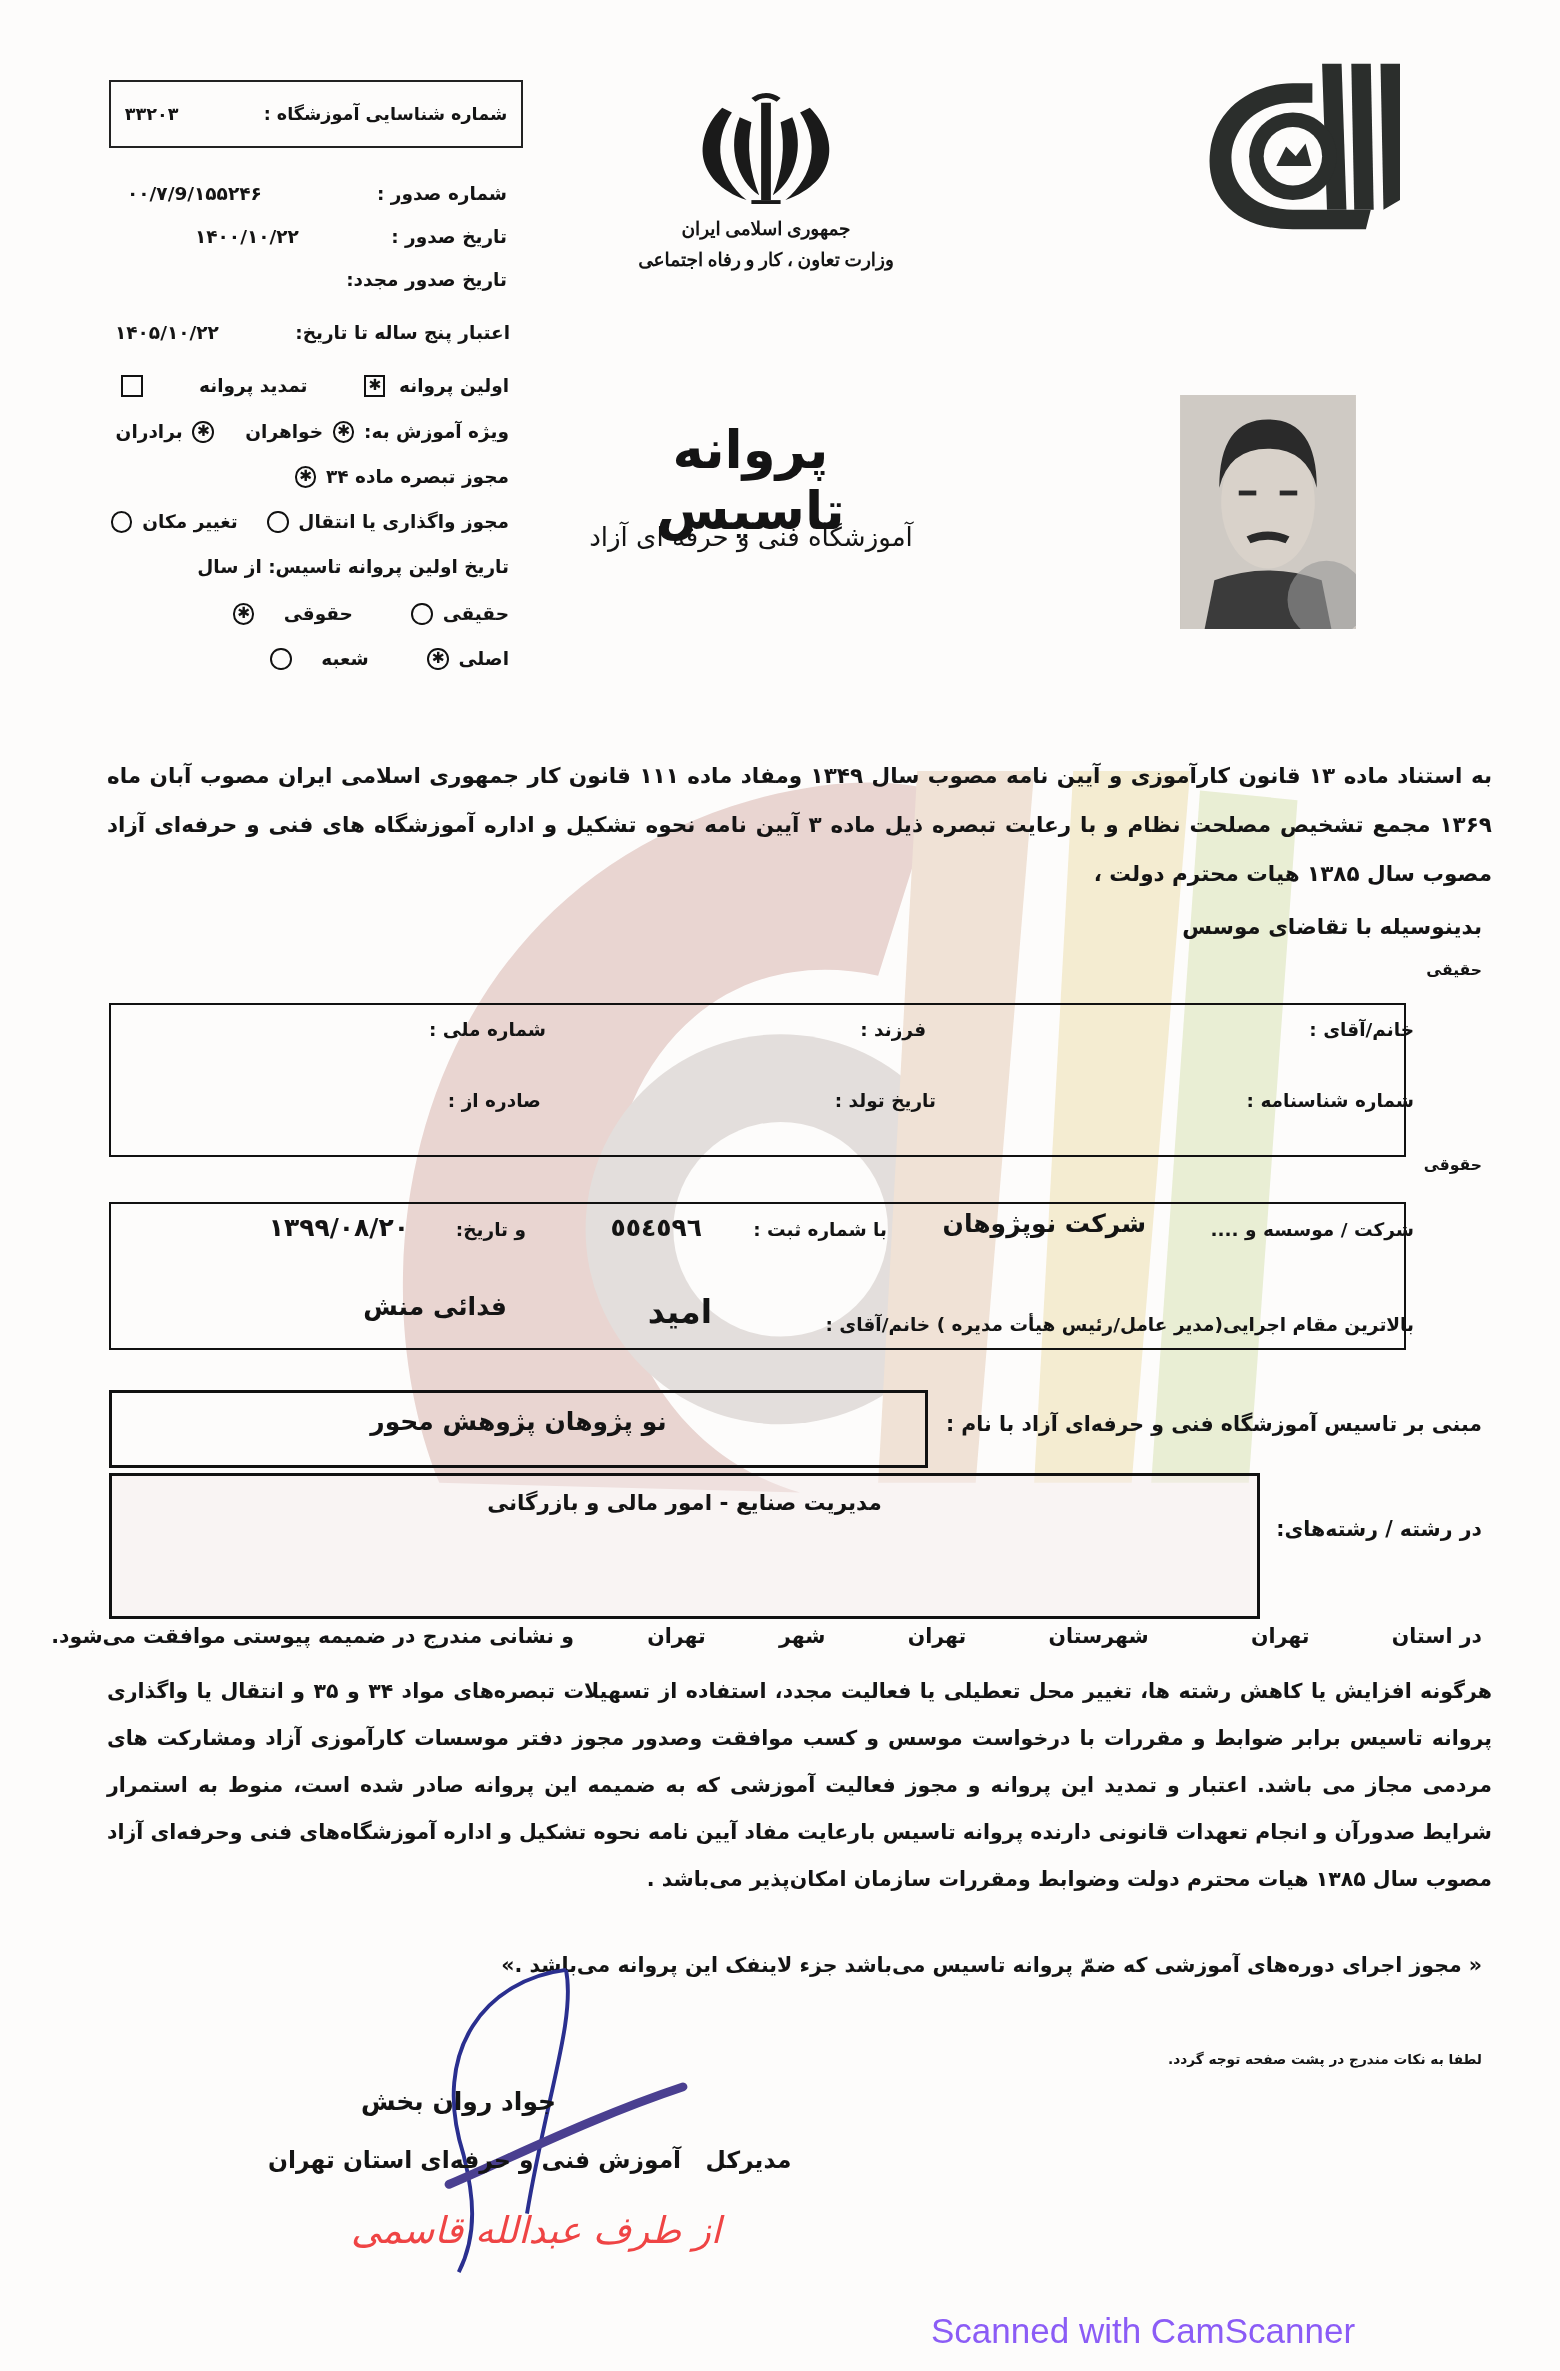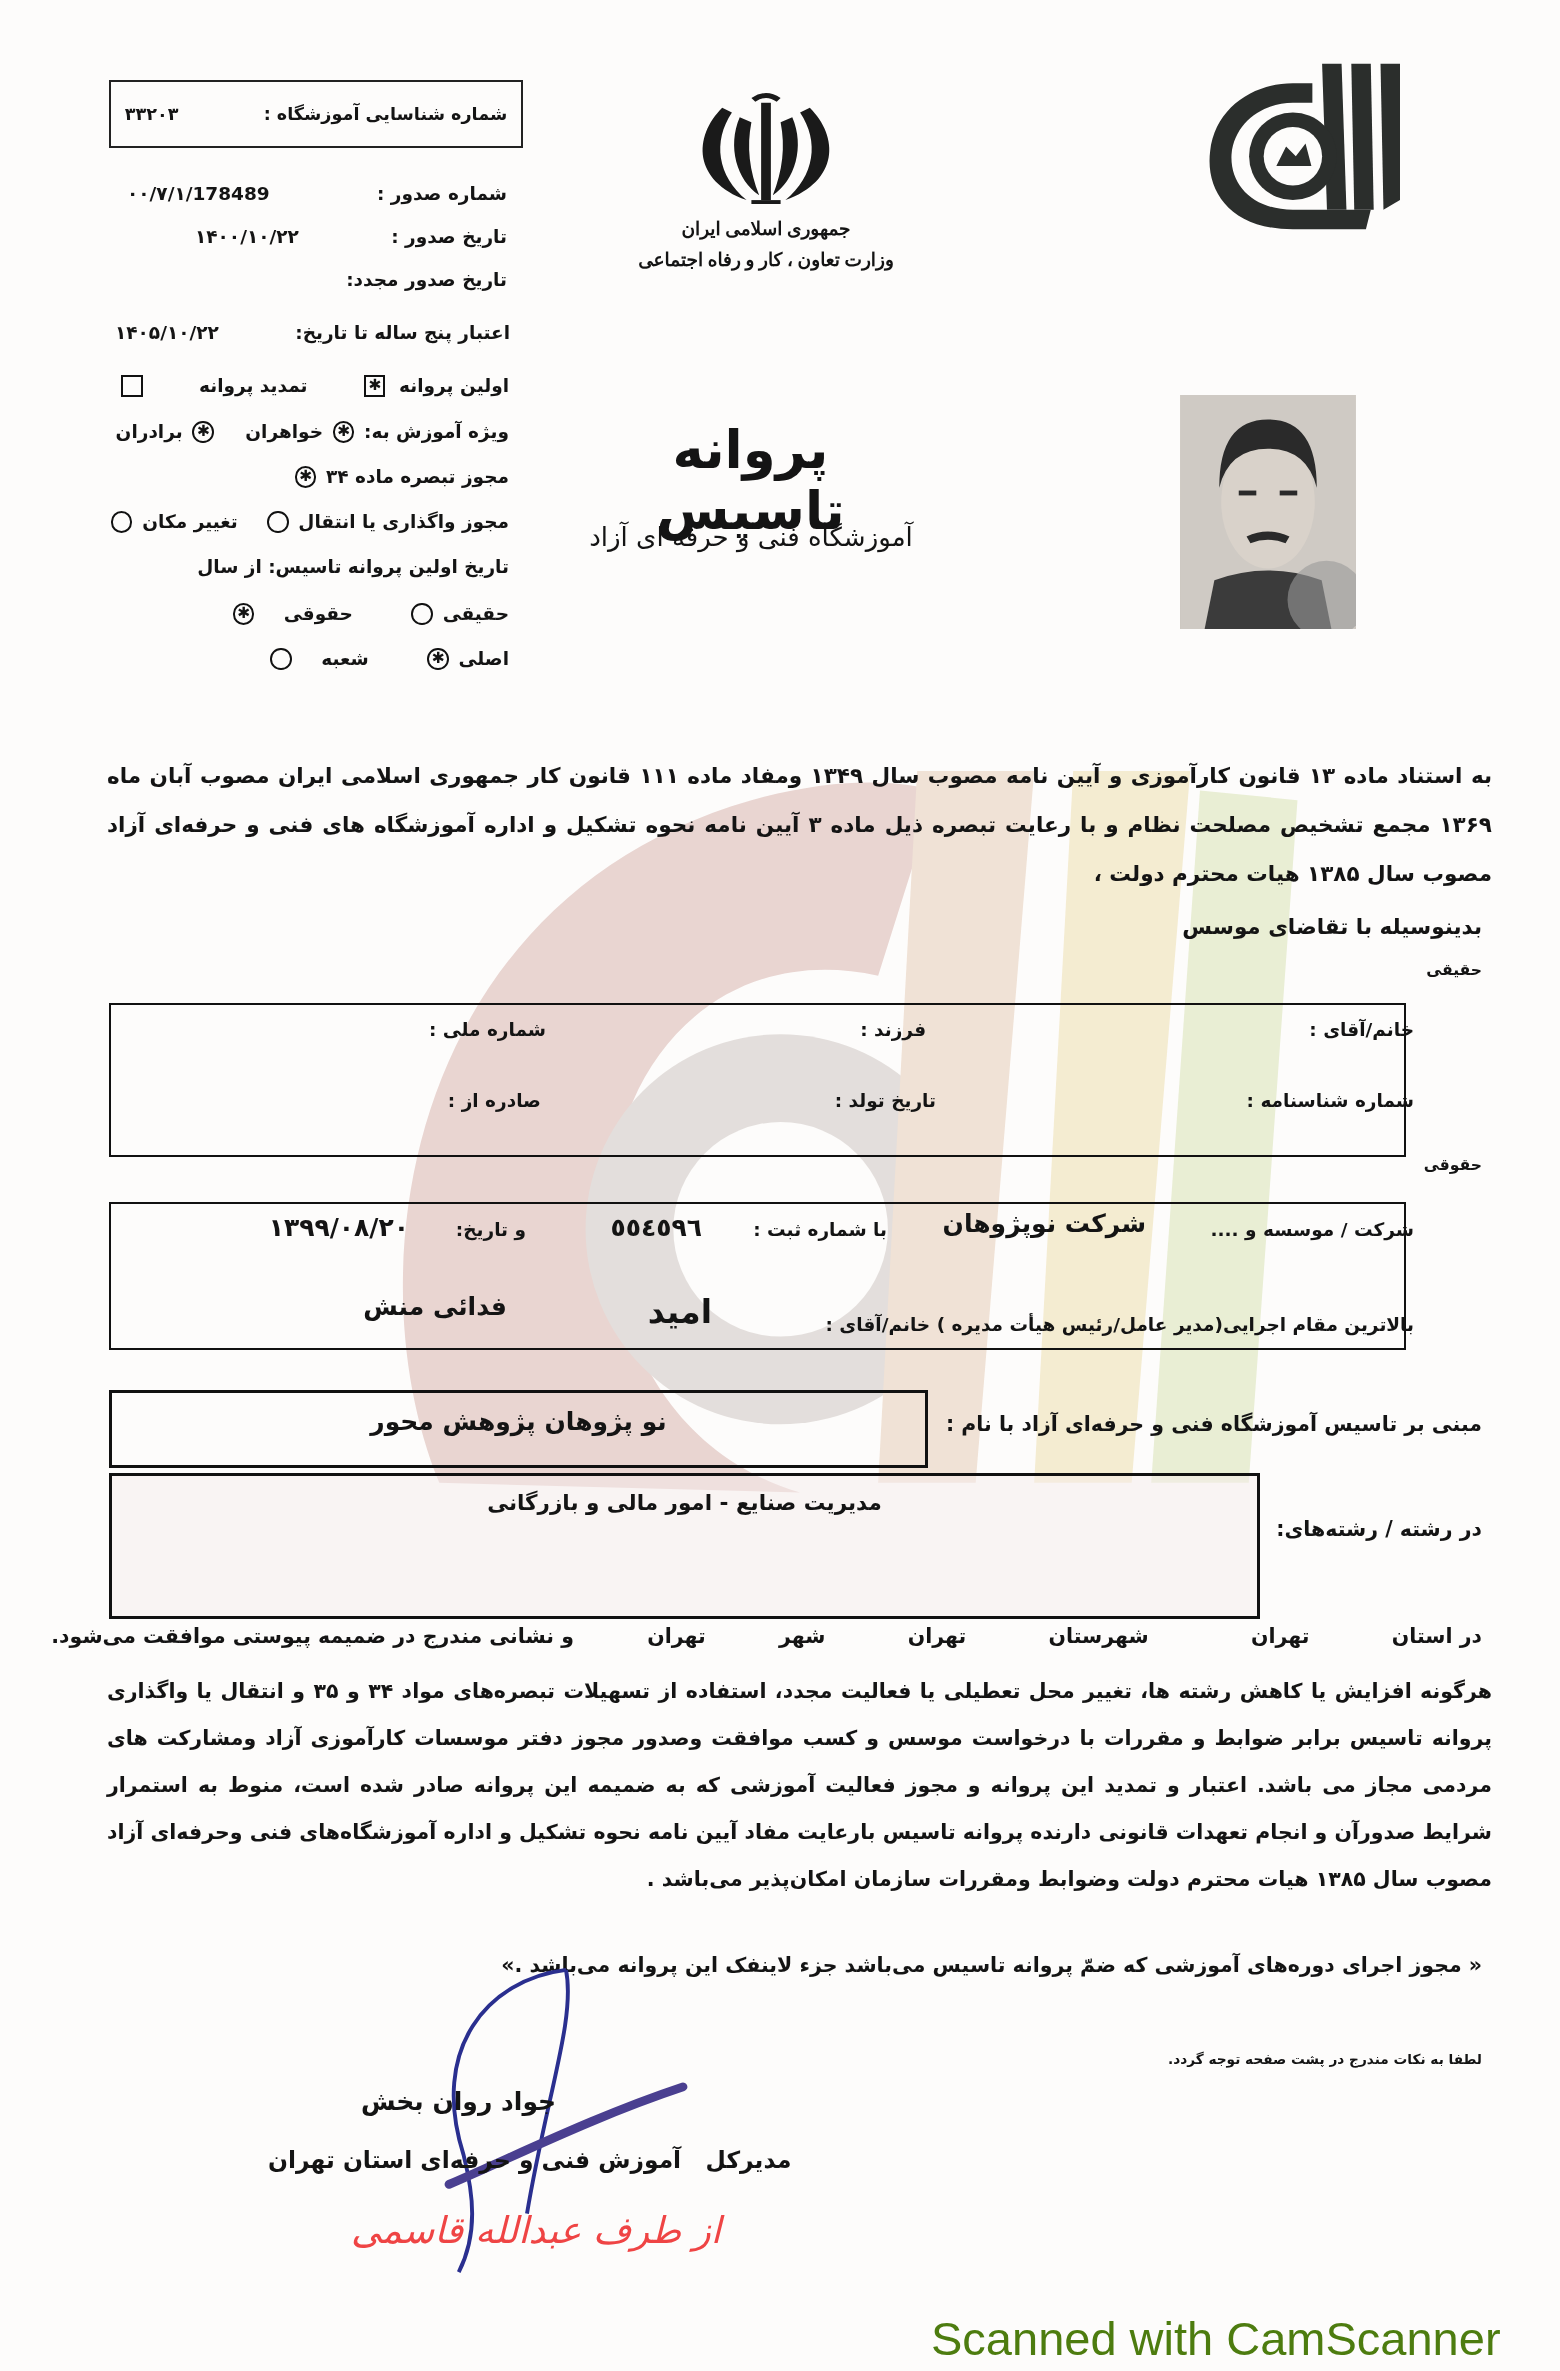--- a/index.html
+++ b/index.html
@@ -39,42 +39,42 @@
 
   
   #photo { left:1180px; top:395px; width:176px; height:234px; background:linear-gradient(#d8d4cf,#c6c1bb); overflow:hidden; }
 
   
   .para { font-size:21.5px; font-weight:bold; line-height:49px; text-align:justify; text-align-last:right; }
 
   .box { position:absolute; border:2.9px solid #111; box-sizing:border-box; }
   .field { position:absolute; font-size:18.5px; font-weight:bold; white-space:nowrap; }
 
-  #scanner { left:931px; top:2311px; font-family:"Liberation Sans", sans-serif; font-size:47px; color:#4d7c0f; direction:ltr; }
+  #scanner { left:931px; top:2311px; font-family:"Liberation Sans", sans-serif; font-size:35px; color:#8b5cf6; direction:ltr; }
 </style>
 </head>
 <body>
 
 <svg id="watermark" viewBox="0 0 1050 900">
   <path d="M150 820 C60 600 120 220 470 120 C560 95 620 100 660 110 L600 300 C420 260 300 420 330 600 C350 720 420 800 520 830 Z" fill="#d9b6b0"></path>
   <circle cx="500" cy="560" r="200" fill="#cfc7c3"></circle>
   <circle cx="500" cy="560" r="110" fill="#fdfcfb"></circle>
   <path d="M640 90 L760 90 L700 820 L600 820 Z" fill="#e6cdb8"></path>
   <path d="M800 90 L920 90 L860 820 L760 820 Z" fill="#eee0b0"></path>
   <path d="M930 110 L1030 120 L980 820 L880 820 Z" fill="#d9e3b6"></path>
 </svg>
 
 <div class="layer" id="id-box">
   <span>شماره شناسایی آموزشگاه :</span>
   <span>۳۳۲۰۳</span>
 </div>
 
 <div class="layer info-line" style="left:127px; top:183px; width:380px; justify-content:space-between;">
   <span>شماره صدور :</span>
-  <span class="val">۰۰/۷/۱/178489</span>
+  <span class="val">۰۰/۷/9/۱۵۵۲۴۶</span>
 </div>
 <div class="layer info-line" style="left:195px; top:226px; width:312px; justify-content:space-between;">
   <span>تاریخ صدور :</span>
   <span class="val">۱۴۰۰/۱۰/۲۲</span>
 </div>
 <div class="layer info-line" style="right:1053px; top:269px;">
   <span>تاریخ صدور مجدد:</span>
 </div>
 <div class="layer info-line" style="left:115px; top:322px; width:395px; justify-content:space-between;">
   <span>اعتبار پنج ساله تا تاریخ:</span>

